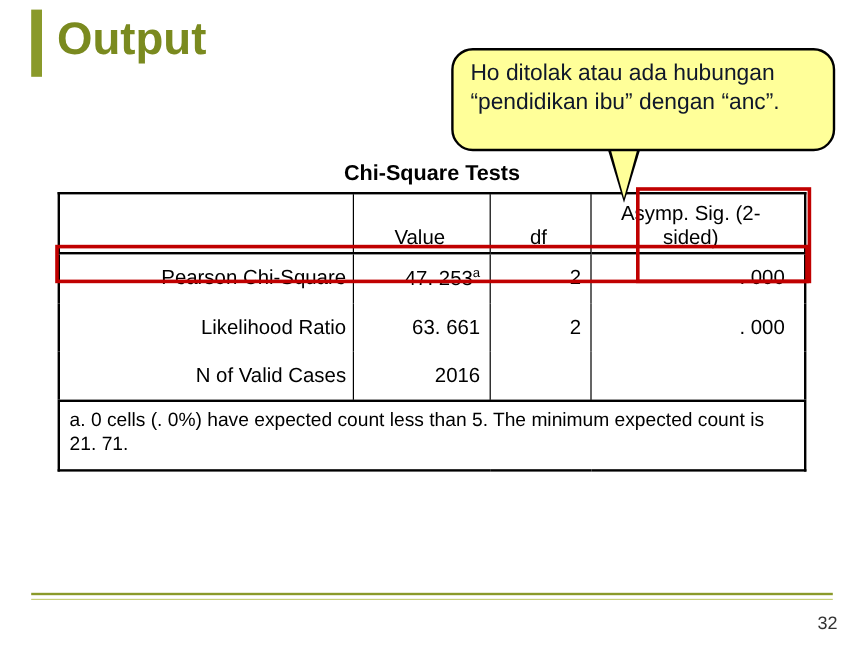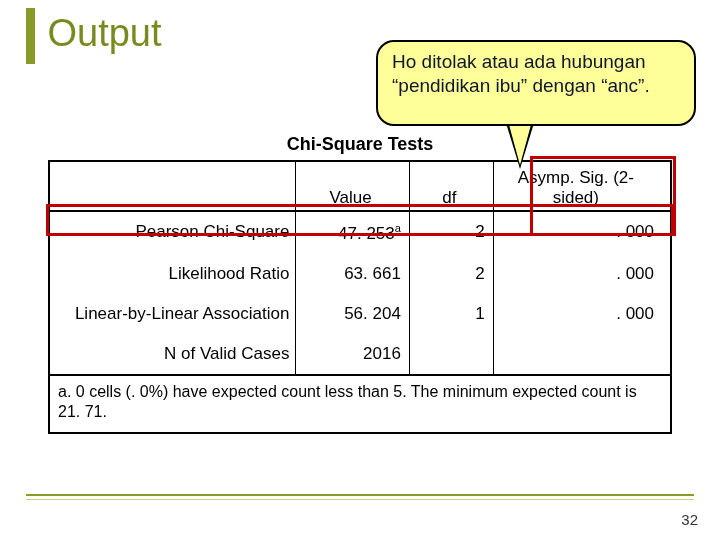--- a/index.html
+++ b/index.html
@@ -30,21 +30,21 @@
     background: #8a9a2a;
     display: inline-block;
     vertical-align: top;
   }
   .title-text {
     display: inline-block;
     font-size: 38px;
     color: #7a8a1f;
     margin-left: 8px;
     margin-top: 4px;
-    font-weight: 400;
+    font-weight: 700;
   }
   .callout {
     position: absolute;
     left: 376px;
     top: 40px;
     width: 320px;
     height: 86px;
     background: #ffff99;
     border: 2px solid #000;
     border-radius: 18px;
@@ -193,26 +193,20 @@
         <td class="df-col col-sep">2</td>
         <td class="sig-col col-sep">. 000</td>
       </tr>
       <tr class="body-row">
         <td class="label-col">Likelihood Ratio</td>
         <td class="val-col col-sep">63. 661</td>
         <td class="df-col col-sep">2</td>
         <td class="sig-col col-sep">. 000</td>
       </tr>
       <tr class="body-row">
-        <td class="label-col">Linear-by-Linear Association</td>
-        <td class="val-col col-sep">56. 204</td>
-        <td class="df-col col-sep">1</td>
-        <td class="sig-col col-sep">. 000</td>
-      </tr>
-      <tr class="body-row">
         <td class="label-col">N of Valid Cases</td>
         <td class="val-col col-sep">2016</td>
         <td class="df-col col-sep"></td>
         <td class="sig-col col-sep"></td>
       </tr>
       <tr class="foot-sep footnote-row">
         <td colspan="4">a. 0 cells (. 0%) have expected count less than 5. The minimum expected count is 21. 71.</td>
       </tr>
     </tbody>
       </table>

